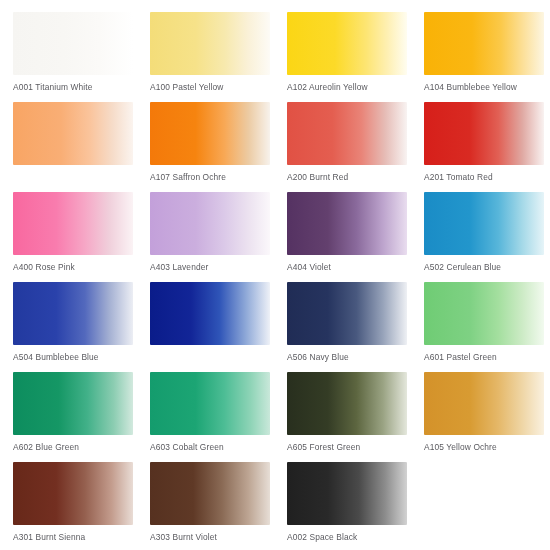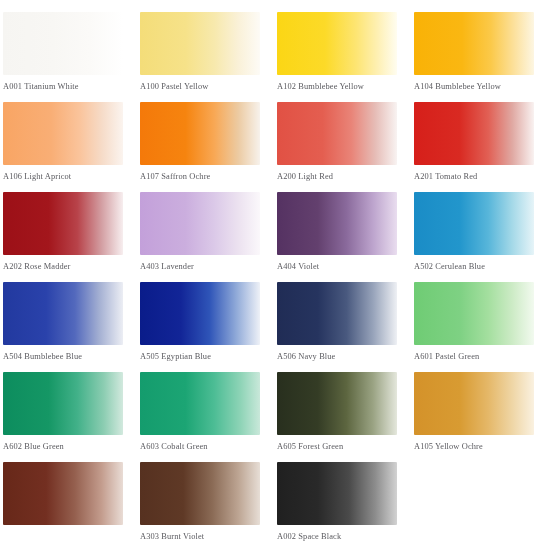--- a/index.html
+++ b/index.html
@@ -10,25 +10,24 @@
     width: 550px;
     height: 550px;
     background: #ffffff;
     font-family: "Liberation Sans", sans-serif;
     overflow: hidden;
   }
   #swatch-grid {
     box-sizing: border-box;
     width: 549px;
     height: 550px;
-    padding: 12px 0 0 3px;
+    padding: 12px 0 0 13px;
     display: grid;
     grid-template-columns: repeat(4, 137px);
     grid-template-rows: repeat(6, 90px);
-    font-family: Liberation Serif, serif;
   }
   .swatch-cell {
     width: 137px;
     height: 90px;
   }
   .swatch-chip {
     width: 120px;
     height: 63px;
     border-radius: 1px;
   }
@@ -48,65 +47,63 @@
     <div class="swatch-cell">
       <div class="swatch-chip" style="background-image: linear-gradient(90deg, rgb(246, 245, 242) 0%, rgb(248, 247, 244) 42%, rgb(251, 250, 248) 72%, rgb(255, 255, 255) 100%);"></div>
       <div class="swatch-label">A001 Titanium White</div>
     </div>
     <div class="swatch-cell">
       <div class="swatch-chip" style="background-image: linear-gradient(90deg, rgb(244, 221, 121) 0%, rgb(246, 226, 137) 38%, rgb(247, 233, 173) 62%, rgb(250, 241, 216) 82%, rgb(253, 251, 246) 100%);"></div>
       <div class="swatch-label">A100 Pastel Yellow</div>
     </div>
     <div class="swatch-cell">
       <div class="swatch-chip" style="background-image: linear-gradient(90deg, rgb(251, 214, 21) 0%, rgb(252, 218, 40) 40%, rgb(253, 229, 115) 66%, rgb(254, 240, 180) 84%, rgb(255, 253, 240) 100%);"></div>
-      <div class="swatch-label">A102 Bumblebee Yellow</div>
+      <div class="swatch-label">A102 Aureolin Yellow</div>
     </div>
     <div class="swatch-cell">
       <div class="swatch-chip" style="background-image: linear-gradient(90deg, rgb(249, 178, 6) 0%, rgb(250, 183, 18) 40%, rgb(251, 201, 73) 64%, rgb(252, 223, 150) 82%, rgb(253, 246, 226) 100%);"></div>
       <div class="swatch-label">A104 Bumblebee Yellow</div>
     </div>
     <div class="swatch-cell">
       <div class="swatch-chip" style="background-image: linear-gradient(90deg, rgb(248, 165, 100) 0%, rgb(249, 174, 117) 40%, rgb(250, 196, 156) 64%, rgb(246, 220, 201) 83%, rgb(251, 244, 239) 100%);"></div>
-      <div class="swatch-label">A106 Light Apricot</div>
     </div>
     <div class="swatch-cell">
       <div class="swatch-chip" style="background-image: linear-gradient(90deg, rgb(244, 121, 10) 0%, rgb(246, 132, 15) 38%, rgb(248, 168, 85) 62%, rgb(236, 203, 163) 82%, rgb(247, 242, 236) 100%);"></div>
       <div class="swatch-label">A107 Saffron Ochre</div>
     </div>
     <div class="swatch-cell">
       <div class="swatch-chip" style="background-image: linear-gradient(90deg, rgb(225, 81, 68) 0%, rgb(228, 94, 80) 38%, rgb(233, 132, 120) 62%, rgb(230, 189, 183) 82%, rgb(248, 243, 242) 100%);"></div>
-      <div class="swatch-label">A200 Light Red</div>
+      <div class="swatch-label">A200 Burnt Red</div>
     </div>
     <div class="swatch-cell">
       <div class="swatch-chip" style="background-image: linear-gradient(90deg, rgb(214, 31, 26) 0%, rgb(217, 42, 34) 38%, rgb(225, 96, 85) 62%, rgb(224, 169, 163) 82%, rgb(249, 242, 241) 100%);"></div>
       <div class="swatch-label">A201 Tomato Red</div>
     </div>
     <div class="swatch-cell">
-      <div class="swatch-chip" style="background-image: linear-gradient(90deg, rgb(156, 16, 23) 0%, rgb(163, 22, 28) 38%, rgb(184, 67, 74) 62%, rgb(211, 158, 162) 82%, rgb(247, 238, 239) 100%);"></div>
-      <div class="swatch-label">A202 Rose Madder</div>
+      <div class="swatch-chip" style="background-image: linear-gradient(90deg, rgb(248, 104, 159) 0%, rgb(249, 124, 174) 36%, rgb(246, 167, 198) 60%, rgb(240, 207, 219) 80%, rgb(251, 243, 245) 100%);"></div>
+      <div class="swatch-label">A400 Rose Pink</div>
     </div>
     <div class="swatch-cell">
       <div class="swatch-chip" style="background-image: linear-gradient(90deg, rgb(195, 160, 218) 0%, rgb(203, 174, 222) 38%, rgb(219, 201, 232) 62%, rgb(236, 226, 240) 82%, rgb(251, 248, 251) 100%);"></div>
       <div class="swatch-label">A403 Lavender</div>
     </div>
     <div class="swatch-cell">
       <div class="swatch-chip" style="background-image: linear-gradient(90deg, rgb(85, 50, 98) 0%, rgb(99, 64, 110) 34%, rgb(138, 106, 156) 58%, rgb(189, 164, 205) 80%, rgb(233, 221, 239) 100%);"></div>
       <div class="swatch-label">A404 Violet</div>
     </div>
     <div class="swatch-cell">
       <div class="swatch-chip" style="background-image: linear-gradient(90deg, rgb(26, 140, 198) 0%, rgb(34, 150, 204) 38%, rgb(88, 182, 218) 62%, rgb(165, 217, 232) 82%, rgb(230, 244, 248) 100%);"></div>
       <div class="swatch-label">A502 Cerulean Blue</div>
     </div>
     <div class="swatch-cell">
       <div class="swatch-chip" style="background-image: linear-gradient(90deg, rgb(34, 57, 159) 0%, rgb(42, 66, 171) 36%, rgb(83, 105, 189) 60%, rgb(163, 175, 210) 80%, rgb(236, 238, 244) 100%);"></div>
       <div class="swatch-label">A504 Bumblebee Blue</div>
     </div>
     <div class="swatch-cell">
       <div class="swatch-chip" style="background-image: linear-gradient(90deg, rgb(10, 28, 138) 0%, rgb(18, 37, 151) 34%, rgb(47, 85, 184) 58%, rgb(143, 169, 216) 80%, rgb(238, 241, 247) 100%);"></div>
-      <div class="swatch-label">A505 Egyptian Blue</div>
     </div>
     <div class="swatch-cell">
       <div class="swatch-chip" style="background-image: linear-gradient(90deg, rgb(32, 44, 85) 0%, rgb(38, 52, 95) 34%, rgb(73, 89, 127) 58%, rgb(151, 163, 186) 80%, rgb(238, 240, 244) 100%);"></div>
       <div class="swatch-label">A506 Navy Blue</div>
     </div>
     <div class="swatch-cell">
       <div class="swatch-chip" style="background-image: linear-gradient(90deg, rgb(111, 204, 116) 0%, rgb(126, 209, 131) 38%, rgb(164, 223, 159) 62%, rgb(205, 235, 198) 82%, rgb(242, 250, 239) 100%);"></div>
       <div class="swatch-label">A601 Pastel Green</div>
     </div>
     <div class="swatch-cell">
@@ -120,20 +117,21 @@
     <div class="swatch-cell">
       <div class="swatch-chip" style="background-image: linear-gradient(90deg, rgb(40, 47, 30) 0%, rgb(52, 60, 37) 34%, rgb(93, 102, 64) 58%, rgb(154, 163, 131) 80%, rgb(228, 231, 220) 100%);"></div>
       <div class="swatch-label">A605 Forest Green</div>
     </div>
     <div class="swatch-cell">
       <div class="swatch-chip" style="background-image: linear-gradient(90deg, rgb(212, 146, 42) 0%, rgb(216, 155, 50) 38%, rgb(229, 184, 105) 62%, rgb(239, 214, 166) 82%, rgb(250, 241, 224) 100%);"></div>
       <div class="swatch-label">A105 Yellow Ochre</div>
     </div>
     <div class="swatch-cell">
       <div class="swatch-chip" style="background-image: linear-gradient(90deg, rgb(103, 40, 25) 0%, rgb(115, 47, 33) 36%, rgb(149, 96, 79) 60%, rgb(195, 156, 141) 82%, rgb(233, 220, 213) 100%);"></div>
+      <div class="swatch-label">A301 Burnt Sienna</div>
     </div>
     <div class="swatch-cell">
       <div class="swatch-chip" style="background-image: linear-gradient(90deg, rgb(86, 49, 32) 0%, rgb(95, 57, 38) 36%, rgb(138, 106, 85) 60%, rgb(189, 165, 147) 82%, rgb(231, 222, 214) 100%);"></div>
       <div class="swatch-label">A303 Burnt Violet</div>
     </div>
     <div class="swatch-cell">
       <div class="swatch-chip" style="background-image: linear-gradient(90deg, rgb(32, 32, 32) 0%, rgb(41, 41, 41) 34%, rgb(74, 74, 74) 60%, rgb(141, 141, 141) 82%, rgb(210, 210, 210) 100%);"></div>
       <div class="swatch-label">A002 Space Black</div>
     </div>
   </div>

